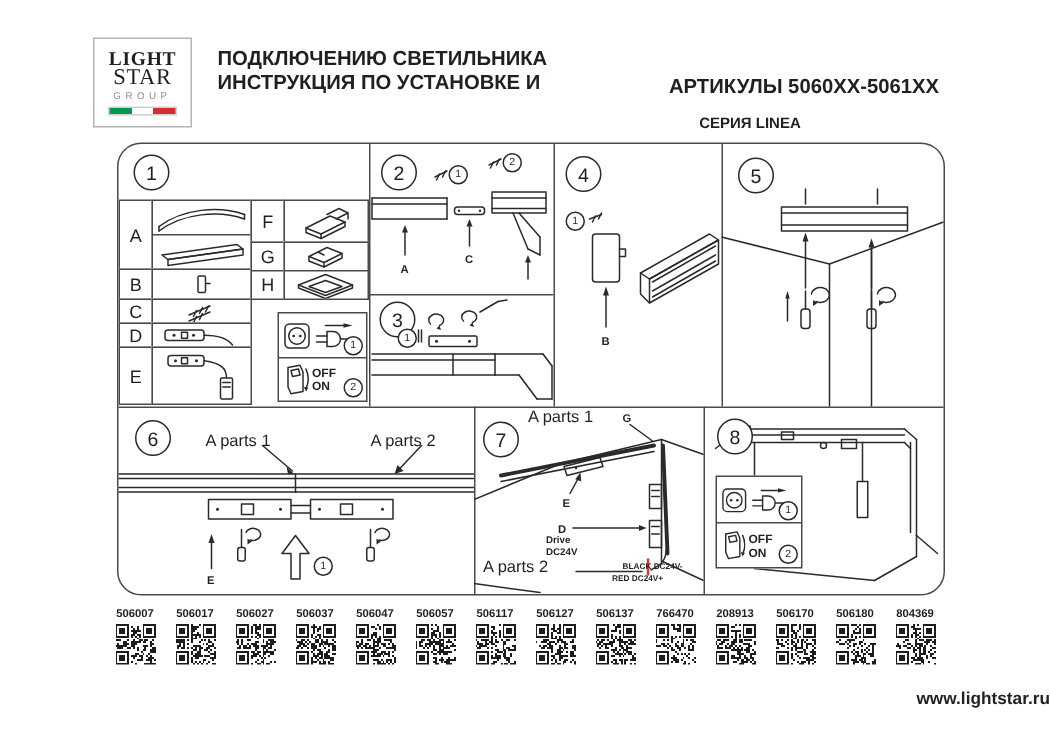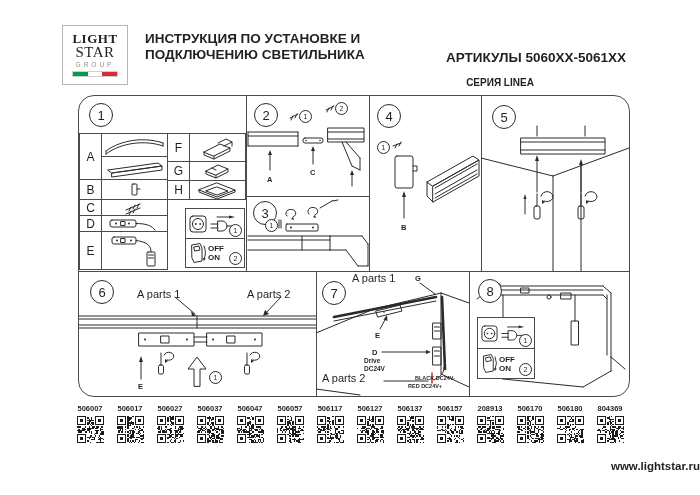--- a/index.html
+++ b/index.html
@@ -68,22 +68,22 @@
     <span class="logo-l1">LIGHT</span>
     <span class="logo-l2">STAR</span>
     <span class="logo-l3">GROUP</span>
     <span class="logo-flag">
       <span style="background:#009b4e"></span>
         <span style="background:#ffffff"></span>
         <span style="background:#d52b32"></span>
     </span>
   </div>
   <div class="title">
+    <div>ПОДКЛЮЧЕНИЮ СВЕТИЛЬНИКА</div>
     <div>ИНСТРУКЦИЯ ПО УСТАНОВКЕ И</div>
-    <div>ПОДКЛЮЧЕНИЮ СВЕТИЛЬНИКА</div>
   </div>
   <div class="series">СЕРИЯ LINEA</div>
   <div class="articles">АРТИКУЛЫ 5060XX-5061XX</div>
 
   <div class="diagram">
 
     <div class="vl" style="left:167px;top:0;height:175px"></div>
     <div class="vl" style="left:290px;top:0;height:175px"></div>
     <div class="vl" style="left:402px;top:0;height:175px"></div>
     <div class="hl" style="left:0;top:175px;width:550px"></div>
@@ -517,21 +517,21 @@
           <path d="M0 0h1v1h-1zM1 0h1v1h-1zM2 0h1v1h-1zM3 0h1v1h-1zM4 0h1v1h-1zM5 0h1v1h-1zM6 0h1v1h-1zM0 1h1v1h-1zM6 1h1v1h-1zM0 2h1v1h-1zM2 2h1v1h-1zM3 2h1v1h-1zM4 2h1v1h-1zM6 2h1v1h-1zM0 3h1v1h-1zM2 3h1v1h-1zM3 3h1v1h-1zM4 3h1v1h-1zM6 3h1v1h-1zM0 4h1v1h-1zM2 4h1v1h-1zM3 4h1v1h-1zM4 4h1v1h-1zM6 4h1v1h-1zM0 5h1v1h-1zM6 5h1v1h-1zM0 6h1v1h-1zM1 6h1v1h-1zM2 6h1v1h-1zM3 6h1v1h-1zM4 6h1v1h-1zM5 6h1v1h-1zM6 6h1v1h-1zM14 0h1v1h-1zM15 0h1v1h-1zM16 0h1v1h-1zM17 0h1v1h-1zM18 0h1v1h-1zM19 0h1v1h-1zM20 0h1v1h-1zM14 1h1v1h-1zM20 1h1v1h-1zM14 2h1v1h-1zM16 2h1v1h-1zM17 2h1v1h-1zM18 2h1v1h-1zM20 2h1v1h-1zM14 3h1v1h-1zM16 3h1v1h-1zM17 3h1v1h-1zM18 3h1v1h-1zM20 3h1v1h-1zM14 4h1v1h-1zM16 4h1v1h-1zM17 4h1v1h-1zM18 4h1v1h-1zM20 4h1v1h-1zM14 5h1v1h-1zM20 5h1v1h-1zM14 6h1v1h-1zM15 6h1v1h-1zM16 6h1v1h-1zM17 6h1v1h-1zM18 6h1v1h-1zM19 6h1v1h-1zM20 6h1v1h-1zM0 14h1v1h-1zM1 14h1v1h-1zM2 14h1v1h-1zM3 14h1v1h-1zM4 14h1v1h-1zM5 14h1v1h-1zM6 14h1v1h-1zM0 15h1v1h-1zM6 15h1v1h-1zM0 16h1v1h-1zM2 16h1v1h-1zM3 16h1v1h-1zM4 16h1v1h-1zM6 16h1v1h-1zM0 17h1v1h-1zM2 17h1v1h-1zM3 17h1v1h-1zM4 17h1v1h-1zM6 17h1v1h-1zM0 18h1v1h-1zM2 18h1v1h-1zM3 18h1v1h-1zM4 18h1v1h-1zM6 18h1v1h-1zM0 19h1v1h-1zM6 19h1v1h-1zM0 20h1v1h-1zM1 20h1v1h-1zM2 20h1v1h-1zM3 20h1v1h-1zM4 20h1v1h-1zM5 20h1v1h-1zM6 20h1v1h-1zM9 0h1v1h-1zM12 0h1v1h-1zM9 1h1v1h-1zM12 1h1v1h-1zM8 2h1v1h-1zM9 2h1v1h-1zM11 2h1v1h-1zM12 2h1v1h-1zM9 3h1v1h-1zM10 3h1v1h-1zM12 3h1v1h-1zM8 4h1v1h-1zM11 4h1v1h-1zM12 4h1v1h-1zM8 5h1v1h-1zM8 6h1v1h-1zM10 6h1v1h-1zM12 6h1v1h-1zM8 7h1v1h-1zM9 7h1v1h-1zM10 7h1v1h-1zM12 7h1v1h-1zM4 8h1v1h-1zM5 8h1v1h-1zM6 8h1v1h-1zM11 8h1v1h-1zM12 8h1v1h-1zM13 8h1v1h-1zM19 8h1v1h-1zM0 9h1v1h-1zM3 9h1v1h-1zM4 9h1v1h-1zM5 9h1v1h-1zM7 9h1v1h-1zM8 9h1v1h-1zM9 9h1v1h-1zM11 9h1v1h-1zM13 9h1v1h-1zM14 9h1v1h-1zM15 9h1v1h-1zM18 9h1v1h-1zM19 9h1v1h-1zM6 10h1v1h-1zM7 10h1v1h-1zM10 10h1v1h-1zM15 10h1v1h-1zM16 10h1v1h-1zM2 11h1v1h-1zM4 11h1v1h-1zM5 11h1v1h-1zM7 11h1v1h-1zM8 11h1v1h-1zM12 11h1v1h-1zM15 11h1v1h-1zM19 11h1v1h-1zM20 11h1v1h-1zM3 12h1v1h-1zM4 12h1v1h-1zM6 12h1v1h-1zM7 12h1v1h-1zM8 12h1v1h-1zM12 12h1v1h-1zM13 12h1v1h-1zM15 12h1v1h-1zM16 12h1v1h-1zM19 12h1v1h-1zM20 12h1v1h-1zM8 13h1v1h-1zM11 13h1v1h-1zM12 13h1v1h-1zM14 13h1v1h-1zM20 13h1v1h-1zM8 14h1v1h-1zM11 14h1v1h-1zM12 14h1v1h-1zM13 14h1v1h-1zM16 14h1v1h-1zM18 14h1v1h-1zM19 14h1v1h-1zM10 15h1v1h-1zM11 15h1v1h-1zM12 15h1v1h-1zM18 15h1v1h-1zM19 15h1v1h-1zM8 16h1v1h-1zM9 16h1v1h-1zM12 16h1v1h-1zM13 16h1v1h-1zM14 16h1v1h-1zM15 16h1v1h-1zM16 16h1v1h-1zM18 16h1v1h-1zM19 16h1v1h-1zM20 16h1v1h-1zM9 17h1v1h-1zM12 17h1v1h-1zM13 17h1v1h-1zM8 18h1v1h-1zM10 18h1v1h-1zM12 18h1v1h-1zM15 18h1v1h-1zM16 18h1v1h-1zM19 18h1v1h-1zM10 19h1v1h-1zM14 19h1v1h-1zM15 19h1v1h-1zM18 19h1v1h-1zM20 19h1v1h-1zM8 20h1v1h-1zM9 20h1v1h-1zM11 20h1v1h-1zM12 20h1v1h-1zM14 20h1v1h-1zM20 20h1v1h-1z" fill="#1c1c1c"></path>
         </svg>
       </div>
       <div class="qr-item">
         <span class="qr-label">506137</span>
         <svg viewBox="0 0 21 21" class="qr-svg">
           <path d="M0 0h1v1h-1zM1 0h1v1h-1zM2 0h1v1h-1zM3 0h1v1h-1zM4 0h1v1h-1zM5 0h1v1h-1zM6 0h1v1h-1zM0 1h1v1h-1zM6 1h1v1h-1zM0 2h1v1h-1zM2 2h1v1h-1zM3 2h1v1h-1zM4 2h1v1h-1zM6 2h1v1h-1zM0 3h1v1h-1zM2 3h1v1h-1zM3 3h1v1h-1zM4 3h1v1h-1zM6 3h1v1h-1zM0 4h1v1h-1zM2 4h1v1h-1zM3 4h1v1h-1zM4 4h1v1h-1zM6 4h1v1h-1zM0 5h1v1h-1zM6 5h1v1h-1zM0 6h1v1h-1zM1 6h1v1h-1zM2 6h1v1h-1zM3 6h1v1h-1zM4 6h1v1h-1zM5 6h1v1h-1zM6 6h1v1h-1zM14 0h1v1h-1zM15 0h1v1h-1zM16 0h1v1h-1zM17 0h1v1h-1zM18 0h1v1h-1zM19 0h1v1h-1zM20 0h1v1h-1zM14 1h1v1h-1zM20 1h1v1h-1zM14 2h1v1h-1zM16 2h1v1h-1zM17 2h1v1h-1zM18 2h1v1h-1zM20 2h1v1h-1zM14 3h1v1h-1zM16 3h1v1h-1zM17 3h1v1h-1zM18 3h1v1h-1zM20 3h1v1h-1zM14 4h1v1h-1zM16 4h1v1h-1zM17 4h1v1h-1zM18 4h1v1h-1zM20 4h1v1h-1zM14 5h1v1h-1zM20 5h1v1h-1zM14 6h1v1h-1zM15 6h1v1h-1zM16 6h1v1h-1zM17 6h1v1h-1zM18 6h1v1h-1zM19 6h1v1h-1zM20 6h1v1h-1zM0 14h1v1h-1zM1 14h1v1h-1zM2 14h1v1h-1zM3 14h1v1h-1zM4 14h1v1h-1zM5 14h1v1h-1zM6 14h1v1h-1zM0 15h1v1h-1zM6 15h1v1h-1zM0 16h1v1h-1zM2 16h1v1h-1zM3 16h1v1h-1zM4 16h1v1h-1zM6 16h1v1h-1zM0 17h1v1h-1zM2 17h1v1h-1zM3 17h1v1h-1zM4 17h1v1h-1zM6 17h1v1h-1zM0 18h1v1h-1zM2 18h1v1h-1zM3 18h1v1h-1zM4 18h1v1h-1zM6 18h1v1h-1zM0 19h1v1h-1zM6 19h1v1h-1zM0 20h1v1h-1zM1 20h1v1h-1zM2 20h1v1h-1zM3 20h1v1h-1zM4 20h1v1h-1zM5 20h1v1h-1zM6 20h1v1h-1zM9 0h1v1h-1zM11 0h1v1h-1zM12 0h1v1h-1zM10 1h1v1h-1zM11 1h1v1h-1zM12 1h1v1h-1zM10 2h1v1h-1zM8 3h1v1h-1zM9 3h1v1h-1zM10 3h1v1h-1zM12 3h1v1h-1zM12 4h1v1h-1zM8 5h1v1h-1zM8 6h1v1h-1zM10 6h1v1h-1zM12 6h1v1h-1zM8 7h1v1h-1zM10 7h1v1h-1zM12 7h1v1h-1zM1 8h1v1h-1zM3 8h1v1h-1zM4 8h1v1h-1zM6 8h1v1h-1zM9 8h1v1h-1zM11 8h1v1h-1zM12 8h1v1h-1zM13 8h1v1h-1zM17 8h1v1h-1zM18 8h1v1h-1zM20 8h1v1h-1zM0 9h1v1h-1zM2 9h1v1h-1zM3 9h1v1h-1zM7 9h1v1h-1zM8 9h1v1h-1zM9 9h1v1h-1zM12 9h1v1h-1zM13 9h1v1h-1zM14 9h1v1h-1zM15 9h1v1h-1zM16 9h1v1h-1zM18 9h1v1h-1zM19 9h1v1h-1zM1 10h1v1h-1zM2 10h1v1h-1zM4 10h1v1h-1zM5 10h1v1h-1zM6 10h1v1h-1zM7 10h1v1h-1zM8 10h1v1h-1zM12 10h1v1h-1zM15 10h1v1h-1zM17 10h1v1h-1zM18 10h1v1h-1zM19 10h1v1h-1zM20 10h1v1h-1zM1 11h1v1h-1zM3 11h1v1h-1zM5 11h1v1h-1zM8 11h1v1h-1zM12 11h1v1h-1zM13 11h1v1h-1zM16 11h1v1h-1zM2 12h1v1h-1zM5 12h1v1h-1zM6 12h1v1h-1zM10 12h1v1h-1zM13 12h1v1h-1zM14 12h1v1h-1zM16 12h1v1h-1zM17 12h1v1h-1zM18 12h1v1h-1zM8 13h1v1h-1zM9 13h1v1h-1zM10 13h1v1h-1zM12 13h1v1h-1zM14 13h1v1h-1zM15 13h1v1h-1zM16 13h1v1h-1zM9 14h1v1h-1zM11 14h1v1h-1zM14 14h1v1h-1zM16 14h1v1h-1zM17 14h1v1h-1zM18 14h1v1h-1zM10 15h1v1h-1zM11 15h1v1h-1zM12 15h1v1h-1zM13 15h1v1h-1zM15 15h1v1h-1zM17 15h1v1h-1zM18 15h1v1h-1zM20 15h1v1h-1zM8 16h1v1h-1zM9 16h1v1h-1zM12 16h1v1h-1zM14 16h1v1h-1zM19 16h1v1h-1zM19 17h1v1h-1zM20 17h1v1h-1zM9 18h1v1h-1zM10 18h1v1h-1zM12 18h1v1h-1zM13 18h1v1h-1zM15 18h1v1h-1zM16 18h1v1h-1zM18 18h1v1h-1zM19 18h1v1h-1zM20 18h1v1h-1zM8 19h1v1h-1zM10 19h1v1h-1zM13 19h1v1h-1zM15 19h1v1h-1zM9 20h1v1h-1zM10 20h1v1h-1zM11 20h1v1h-1zM13 20h1v1h-1zM15 20h1v1h-1zM18 20h1v1h-1zM20 20h1v1h-1z" fill="#1c1c1c"></path>
         </svg>
       </div>
       <div class="qr-item">
-        <span class="qr-label">506157</span>
+        <span class="qr-label">766470</span>
         <svg viewBox="0 0 21 21" class="qr-svg">
           <path d="M0 0h1v1h-1zM1 0h1v1h-1zM2 0h1v1h-1zM3 0h1v1h-1zM4 0h1v1h-1zM5 0h1v1h-1zM6 0h1v1h-1zM0 1h1v1h-1zM6 1h1v1h-1zM0 2h1v1h-1zM2 2h1v1h-1zM3 2h1v1h-1zM4 2h1v1h-1zM6 2h1v1h-1zM0 3h1v1h-1zM2 3h1v1h-1zM3 3h1v1h-1zM4 3h1v1h-1zM6 3h1v1h-1zM0 4h1v1h-1zM2 4h1v1h-1zM3 4h1v1h-1zM4 4h1v1h-1zM6 4h1v1h-1zM0 5h1v1h-1zM6 5h1v1h-1zM0 6h1v1h-1zM1 6h1v1h-1zM2 6h1v1h-1zM3 6h1v1h-1zM4 6h1v1h-1zM5 6h1v1h-1zM6 6h1v1h-1zM14 0h1v1h-1zM15 0h1v1h-1zM16 0h1v1h-1zM17 0h1v1h-1zM18 0h1v1h-1zM19 0h1v1h-1zM20 0h1v1h-1zM14 1h1v1h-1zM20 1h1v1h-1zM14 2h1v1h-1zM16 2h1v1h-1zM17 2h1v1h-1zM18 2h1v1h-1zM20 2h1v1h-1zM14 3h1v1h-1zM16 3h1v1h-1zM17 3h1v1h-1zM18 3h1v1h-1zM20 3h1v1h-1zM14 4h1v1h-1zM16 4h1v1h-1zM17 4h1v1h-1zM18 4h1v1h-1zM20 4h1v1h-1zM14 5h1v1h-1zM20 5h1v1h-1zM14 6h1v1h-1zM15 6h1v1h-1zM16 6h1v1h-1zM17 6h1v1h-1zM18 6h1v1h-1zM19 6h1v1h-1zM20 6h1v1h-1zM0 14h1v1h-1zM1 14h1v1h-1zM2 14h1v1h-1zM3 14h1v1h-1zM4 14h1v1h-1zM5 14h1v1h-1zM6 14h1v1h-1zM0 15h1v1h-1zM6 15h1v1h-1zM0 16h1v1h-1zM2 16h1v1h-1zM3 16h1v1h-1zM4 16h1v1h-1zM6 16h1v1h-1zM0 17h1v1h-1zM2 17h1v1h-1zM3 17h1v1h-1zM4 17h1v1h-1zM6 17h1v1h-1zM0 18h1v1h-1zM2 18h1v1h-1zM3 18h1v1h-1zM4 18h1v1h-1zM6 18h1v1h-1zM0 19h1v1h-1zM6 19h1v1h-1zM0 20h1v1h-1zM1 20h1v1h-1zM2 20h1v1h-1zM3 20h1v1h-1zM4 20h1v1h-1zM5 20h1v1h-1zM6 20h1v1h-1zM8 0h1v1h-1zM9 0h1v1h-1zM11 0h1v1h-1zM12 0h1v1h-1zM9 1h1v1h-1zM12 1h1v1h-1zM9 2h1v1h-1zM10 2h1v1h-1zM11 2h1v1h-1zM12 2h1v1h-1zM11 3h1v1h-1zM12 3h1v1h-1zM8 6h1v1h-1zM10 6h1v1h-1zM12 6h1v1h-1zM8 7h1v1h-1zM9 7h1v1h-1zM0 8h1v1h-1zM4 8h1v1h-1zM6 8h1v1h-1zM8 8h1v1h-1zM14 8h1v1h-1zM16 8h1v1h-1zM18 8h1v1h-1zM19 8h1v1h-1zM0 9h1v1h-1zM8 9h1v1h-1zM11 9h1v1h-1zM14 9h1v1h-1zM19 9h1v1h-1zM20 9h1v1h-1zM3 10h1v1h-1zM4 10h1v1h-1zM6 10h1v1h-1zM10 10h1v1h-1zM13 10h1v1h-1zM14 10h1v1h-1zM18 10h1v1h-1zM0 11h1v1h-1zM1 11h1v1h-1zM2 11h1v1h-1zM4 11h1v1h-1zM5 11h1v1h-1zM7 11h1v1h-1zM10 11h1v1h-1zM11 11h1v1h-1zM13 11h1v1h-1zM14 11h1v1h-1zM17 11h1v1h-1zM19 11h1v1h-1zM6 12h1v1h-1zM8 12h1v1h-1zM11 12h1v1h-1zM12 12h1v1h-1zM15 12h1v1h-1zM17 12h1v1h-1zM19 12h1v1h-1zM8 13h1v1h-1zM9 13h1v1h-1zM12 13h1v1h-1zM17 13h1v1h-1zM18 13h1v1h-1zM19 13h1v1h-1zM10 14h1v1h-1zM11 15h1v1h-1zM13 15h1v1h-1zM15 15h1v1h-1zM17 15h1v1h-1zM9 16h1v1h-1zM16 16h1v1h-1zM8 17h1v1h-1zM9 17h1v1h-1zM10 17h1v1h-1zM14 17h1v1h-1zM17 17h1v1h-1zM20 17h1v1h-1zM9 18h1v1h-1zM10 18h1v1h-1zM11 18h1v1h-1zM13 18h1v1h-1zM19 18h1v1h-1zM8 19h1v1h-1zM10 19h1v1h-1zM11 19h1v1h-1zM15 19h1v1h-1zM20 19h1v1h-1zM14 20h1v1h-1zM15 20h1v1h-1zM17 20h1v1h-1z" fill="#1c1c1c"></path>
         </svg>
       </div>
       <div class="qr-item">
         <span class="qr-label">208913</span>
         <svg viewBox="0 0 21 21" class="qr-svg">
           <path d="M0 0h1v1h-1zM1 0h1v1h-1zM2 0h1v1h-1zM3 0h1v1h-1zM4 0h1v1h-1zM5 0h1v1h-1zM6 0h1v1h-1zM0 1h1v1h-1zM6 1h1v1h-1zM0 2h1v1h-1zM2 2h1v1h-1zM3 2h1v1h-1zM4 2h1v1h-1zM6 2h1v1h-1zM0 3h1v1h-1zM2 3h1v1h-1zM3 3h1v1h-1zM4 3h1v1h-1zM6 3h1v1h-1zM0 4h1v1h-1zM2 4h1v1h-1zM3 4h1v1h-1zM4 4h1v1h-1zM6 4h1v1h-1zM0 5h1v1h-1zM6 5h1v1h-1zM0 6h1v1h-1zM1 6h1v1h-1zM2 6h1v1h-1zM3 6h1v1h-1zM4 6h1v1h-1zM5 6h1v1h-1zM6 6h1v1h-1zM14 0h1v1h-1zM15 0h1v1h-1zM16 0h1v1h-1zM17 0h1v1h-1zM18 0h1v1h-1zM19 0h1v1h-1zM20 0h1v1h-1zM14 1h1v1h-1zM20 1h1v1h-1zM14 2h1v1h-1zM16 2h1v1h-1zM17 2h1v1h-1zM18 2h1v1h-1zM20 2h1v1h-1zM14 3h1v1h-1zM16 3h1v1h-1zM17 3h1v1h-1zM18 3h1v1h-1zM20 3h1v1h-1zM14 4h1v1h-1zM16 4h1v1h-1zM17 4h1v1h-1zM18 4h1v1h-1zM20 4h1v1h-1zM14 5h1v1h-1zM20 5h1v1h-1zM14 6h1v1h-1zM15 6h1v1h-1zM16 6h1v1h-1zM17 6h1v1h-1zM18 6h1v1h-1zM19 6h1v1h-1zM20 6h1v1h-1zM0 14h1v1h-1zM1 14h1v1h-1zM2 14h1v1h-1zM3 14h1v1h-1zM4 14h1v1h-1zM5 14h1v1h-1zM6 14h1v1h-1zM0 15h1v1h-1zM6 15h1v1h-1zM0 16h1v1h-1zM2 16h1v1h-1zM3 16h1v1h-1zM4 16h1v1h-1zM6 16h1v1h-1zM0 17h1v1h-1zM2 17h1v1h-1zM3 17h1v1h-1zM4 17h1v1h-1zM6 17h1v1h-1zM0 18h1v1h-1zM2 18h1v1h-1zM3 18h1v1h-1zM4 18h1v1h-1zM6 18h1v1h-1zM0 19h1v1h-1zM6 19h1v1h-1zM0 20h1v1h-1zM1 20h1v1h-1zM2 20h1v1h-1zM3 20h1v1h-1zM4 20h1v1h-1zM5 20h1v1h-1zM6 20h1v1h-1zM10 0h1v1h-1zM12 0h1v1h-1zM8 1h1v1h-1zM9 1h1v1h-1zM8 3h1v1h-1zM9 3h1v1h-1zM10 3h1v1h-1zM11 3h1v1h-1zM12 3h1v1h-1zM10 4h1v1h-1zM10 5h1v1h-1zM12 5h1v1h-1zM8 6h1v1h-1zM10 6h1v1h-1zM12 6h1v1h-1zM10 7h1v1h-1zM1 8h1v1h-1zM2 8h1v1h-1zM4 8h1v1h-1zM5 8h1v1h-1zM6 8h1v1h-1zM9 8h1v1h-1zM10 8h1v1h-1zM12 8h1v1h-1zM13 8h1v1h-1zM15 8h1v1h-1zM16 8h1v1h-1zM17 8h1v1h-1zM18 8h1v1h-1zM0 9h1v1h-1zM3 9h1v1h-1zM4 9h1v1h-1zM8 9h1v1h-1zM9 9h1v1h-1zM10 9h1v1h-1zM12 9h1v1h-1zM13 9h1v1h-1zM20 9h1v1h-1zM0 10h1v1h-1zM2 10h1v1h-1zM3 10h1v1h-1zM6 10h1v1h-1zM8 10h1v1h-1zM9 10h1v1h-1zM14 10h1v1h-1zM15 10h1v1h-1zM16 10h1v1h-1zM17 10h1v1h-1zM20 10h1v1h-1zM1 11h1v1h-1zM5 11h1v1h-1zM7 11h1v1h-1zM8 11h1v1h-1zM10 11h1v1h-1zM12 11h1v1h-1zM17 11h1v1h-1zM18 11h1v1h-1zM1 12h1v1h-1zM2 12h1v1h-1zM3 12h1v1h-1zM5 12h1v1h-1zM6 12h1v1h-1zM7 12h1v1h-1zM9 12h1v1h-1zM11 12h1v1h-1zM13 12h1v1h-1zM16 12h1v1h-1zM17 12h1v1h-1zM8 13h1v1h-1zM9 13h1v1h-1zM10 13h1v1h-1zM11 13h1v1h-1zM12 13h1v1h-1zM13 13h1v1h-1zM15 13h1v1h-1zM16 13h1v1h-1zM17 13h1v1h-1zM19 13h1v1h-1zM11 14h1v1h-1zM12 14h1v1h-1zM16 14h1v1h-1zM17 14h1v1h-1zM20 14h1v1h-1zM11 15h1v1h-1zM12 15h1v1h-1zM13 15h1v1h-1zM14 15h1v1h-1zM18 15h1v1h-1zM19 15h1v1h-1zM20 15h1v1h-1zM8 16h1v1h-1zM9 16h1v1h-1zM12 16h1v1h-1zM15 16h1v1h-1zM18 16h1v1h-1zM8 17h1v1h-1zM9 17h1v1h-1zM10 17h1v1h-1zM11 17h1v1h-1zM12 17h1v1h-1zM15 17h1v1h-1zM16 17h1v1h-1zM18 17h1v1h-1zM19 17h1v1h-1zM11 18h1v1h-1zM13 18h1v1h-1zM14 18h1v1h-1zM16 18h1v1h-1zM17 18h1v1h-1zM19 18h1v1h-1zM9 19h1v1h-1zM10 19h1v1h-1zM13 19h1v1h-1zM14 19h1v1h-1zM15 19h1v1h-1zM16 19h1v1h-1zM18 19h1v1h-1zM20 19h1v1h-1zM12 20h1v1h-1zM13 20h1v1h-1zM14 20h1v1h-1zM19 20h1v1h-1zM20 20h1v1h-1z" fill="#1c1c1c"></path>
         </svg>
       </div>

